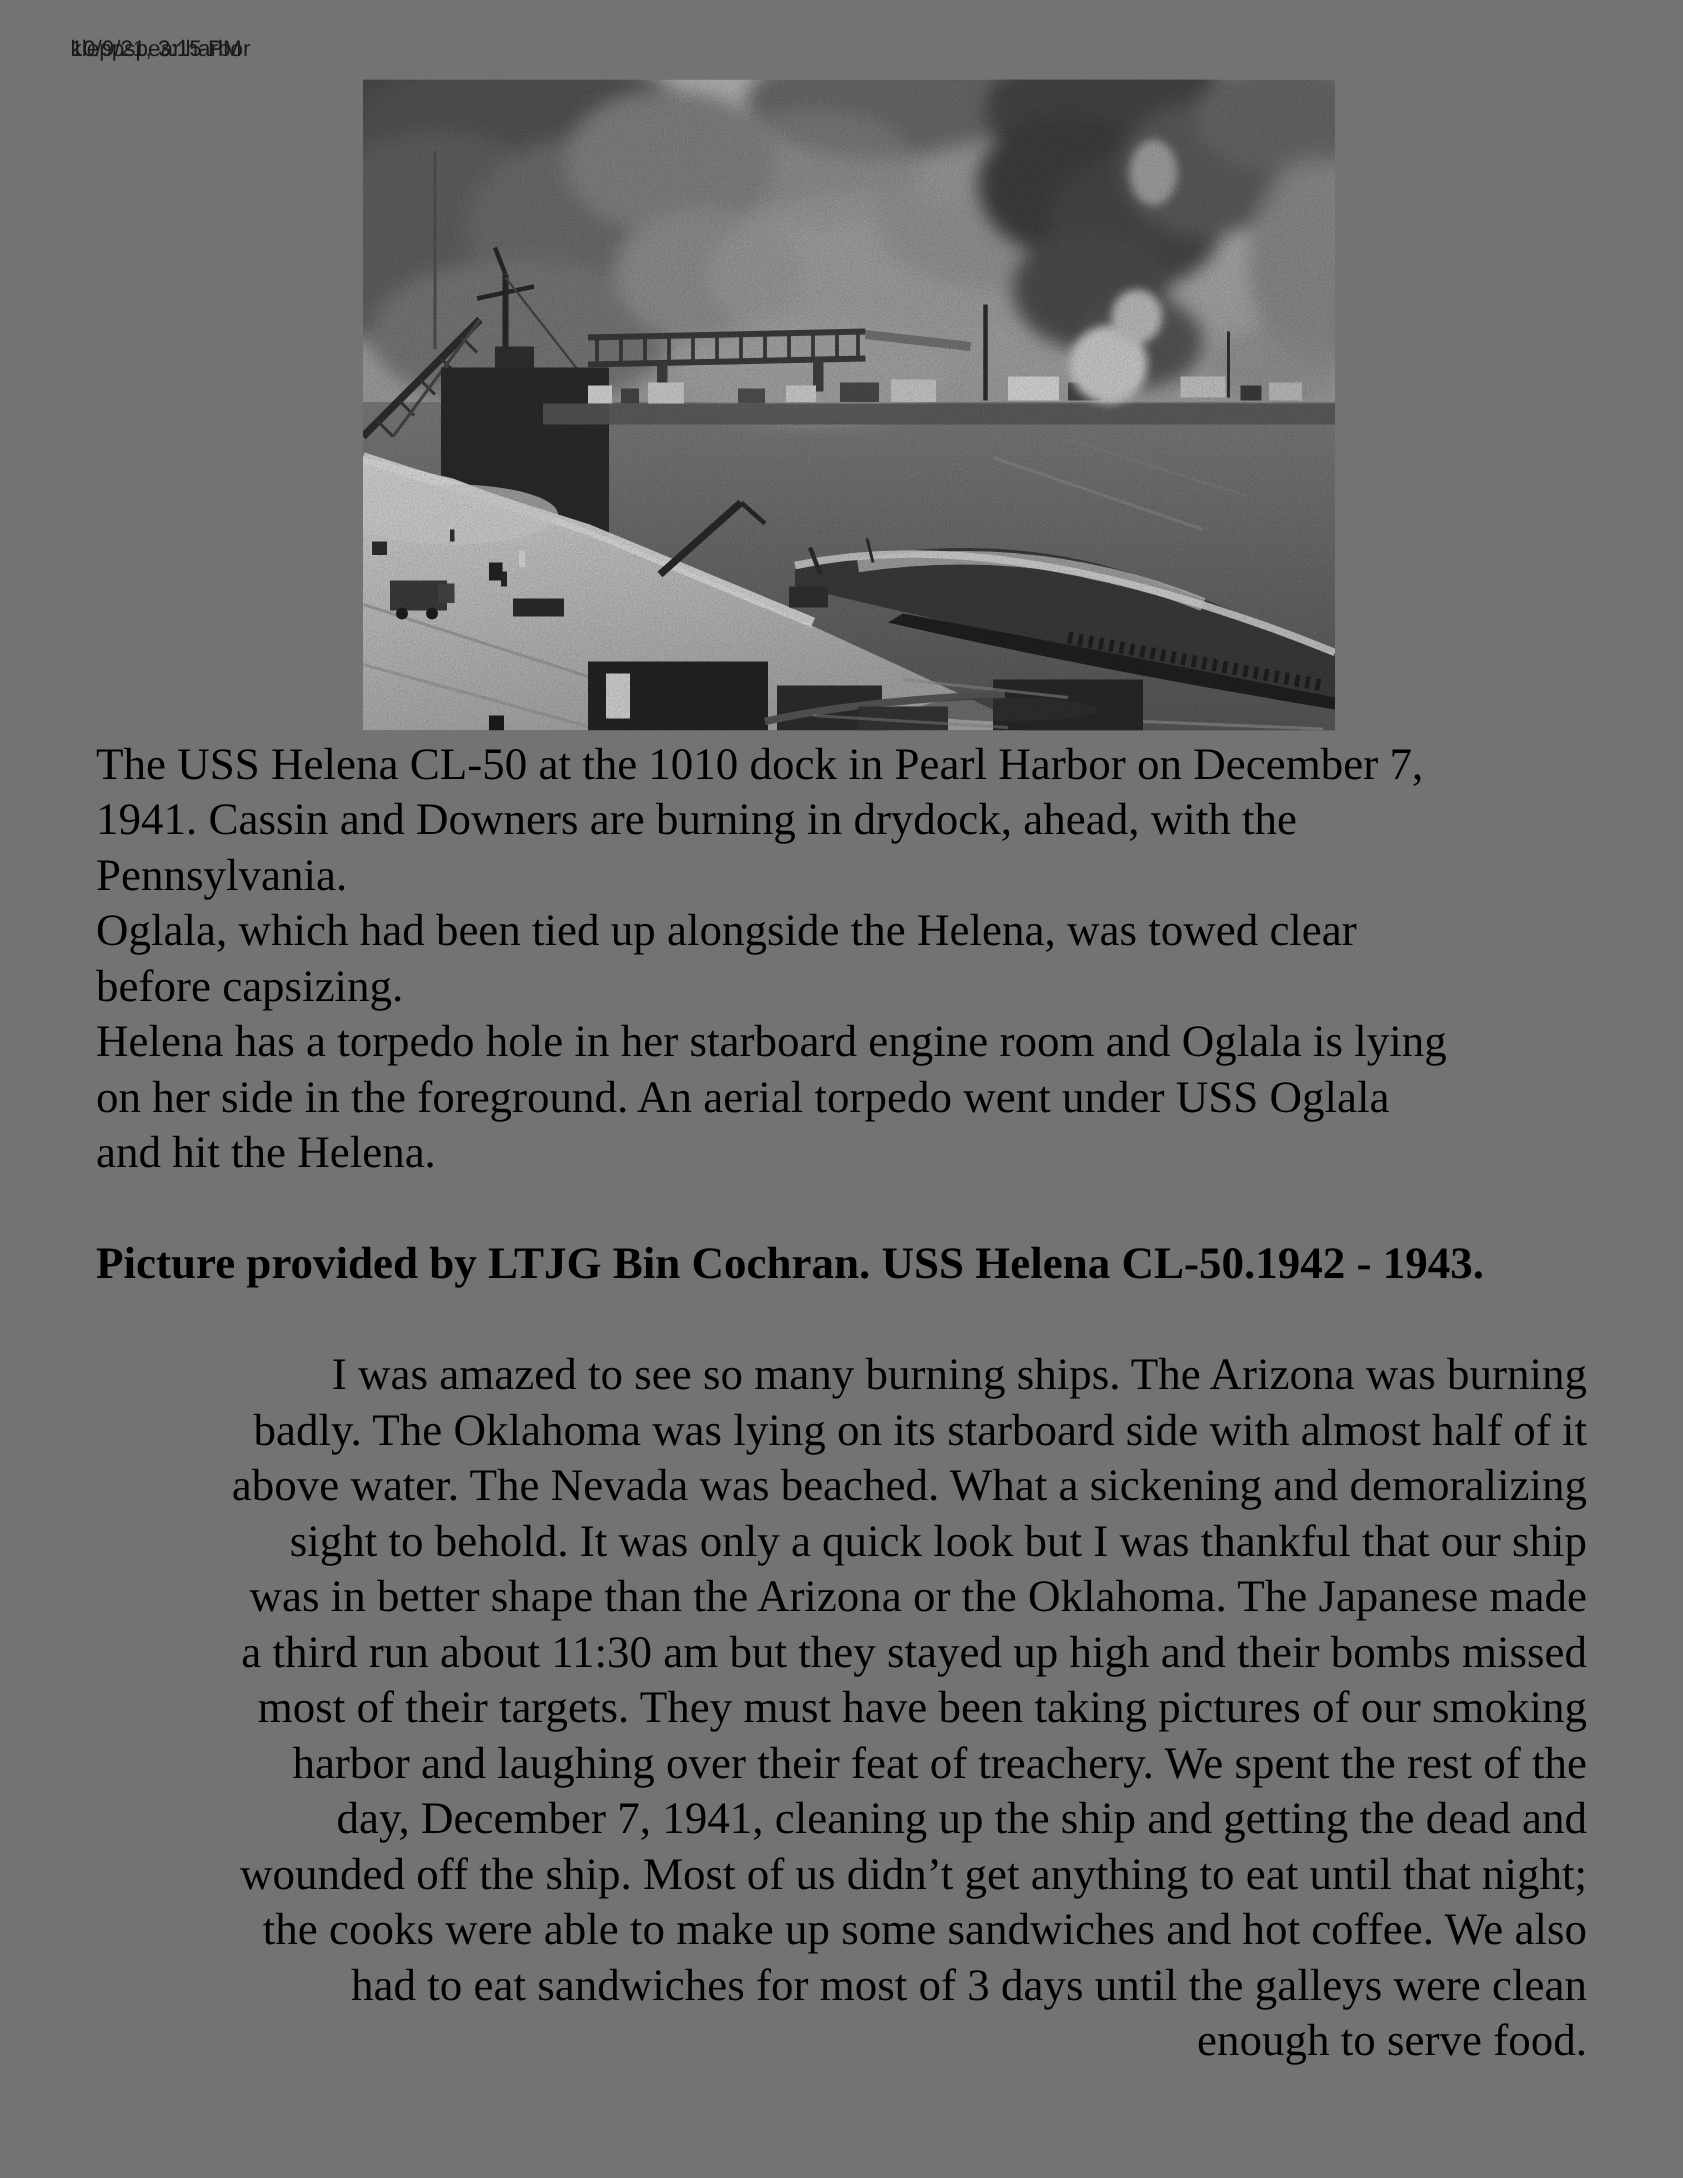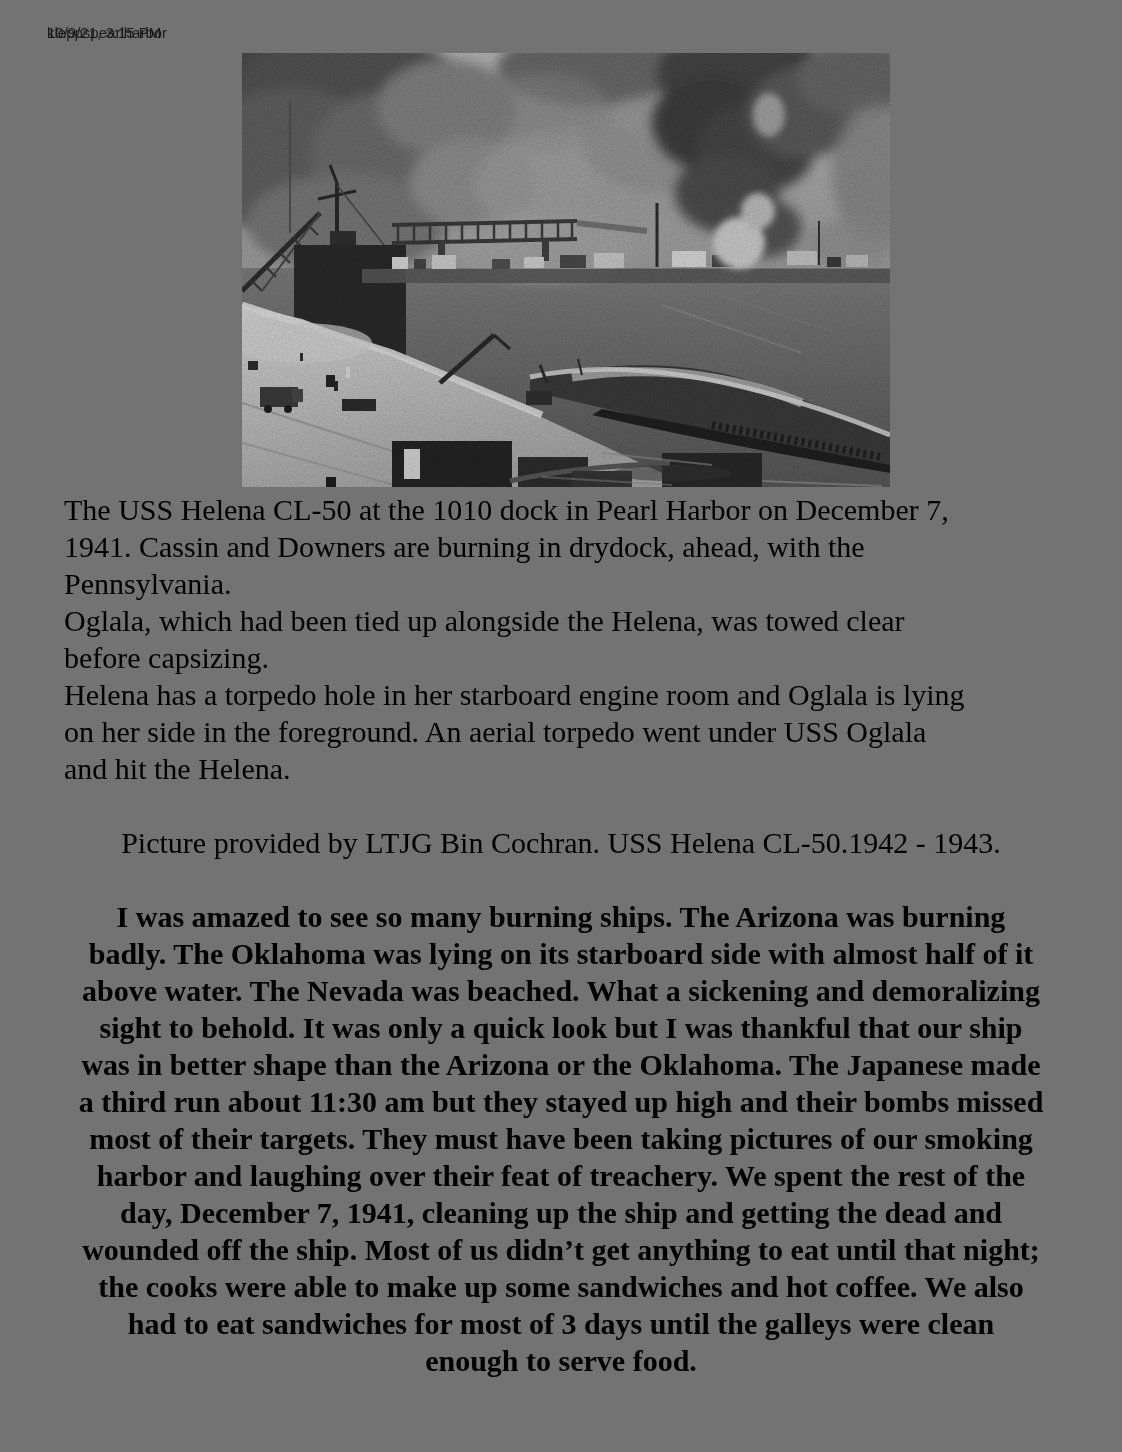--- a/index.html
+++ b/index.html
@@ -20,23 +20,23 @@
   #footer-page { position:absolute; right:0; top:0; }
   
   #photo-wrap { position:absolute; left:242px; top:53px; width:648px; height:434px; }
   #photo-wrap svg { display:block; }
   
   #main-text {
     position:absolute; left:64px; top:491px; width:994px;
     font-size:30px; line-height:37px;
   }
   .caption-block { white-space:nowrap; }
-  .credit-line   { text-align:center; white-space:nowrap; }
+  .credit-line   { white-space:nowrap;font-weight:bold; }
   .spacer { height:37px; }
-  #body-paragraph { text-align:center; white-space:nowrap;font-weight:bold; }
+  #body-paragraph { text-align:right; white-space:nowrap; }
 </style>
 </head>
 <body>
 
 <div id="page">
 
   <div id="print-header" class="chrome">
     <span id="header-datetime">10/9/21, 3:15 PM</span>
     <span id="header-title">kleppspearlharbor</span>
   </div>

